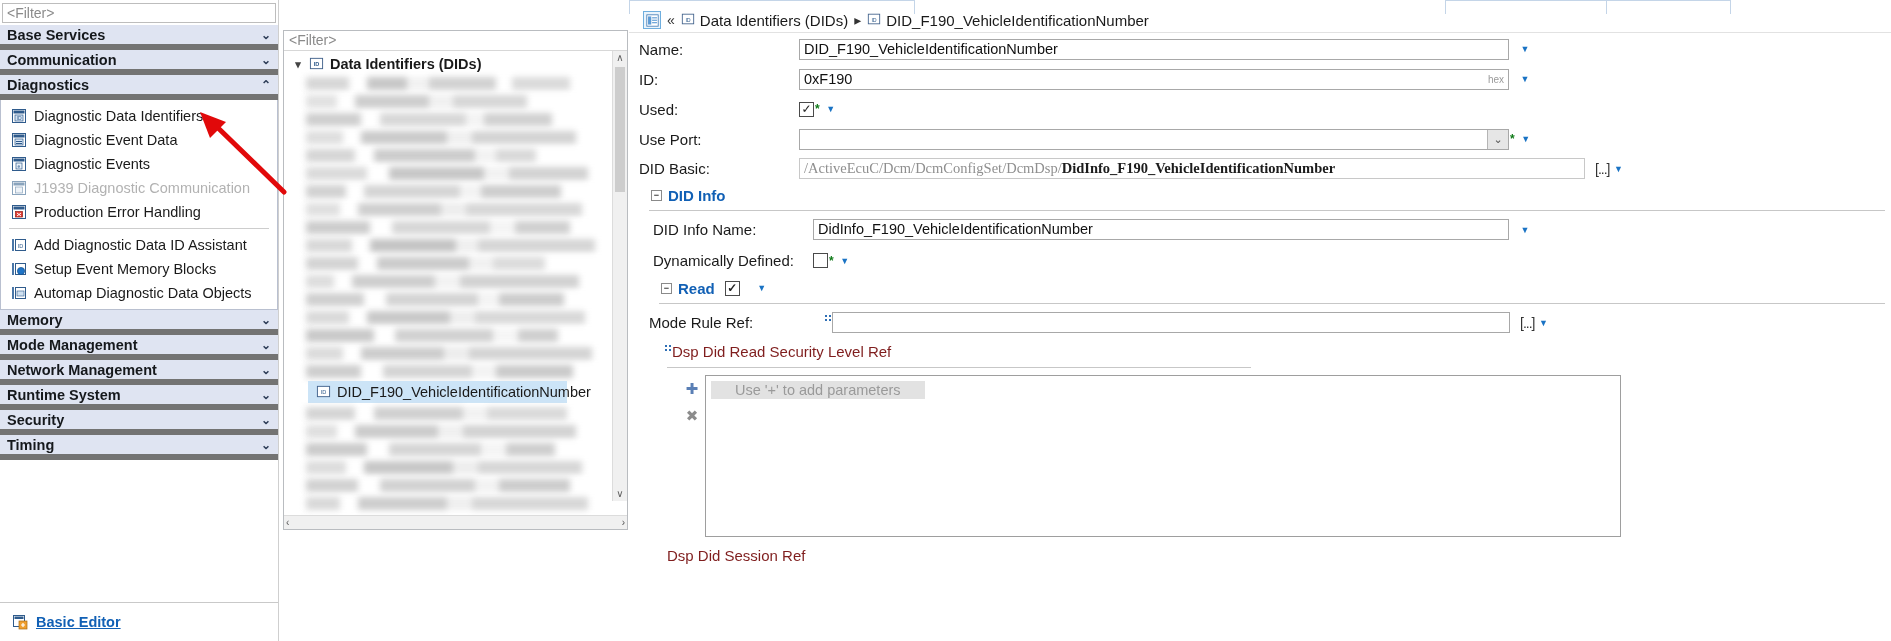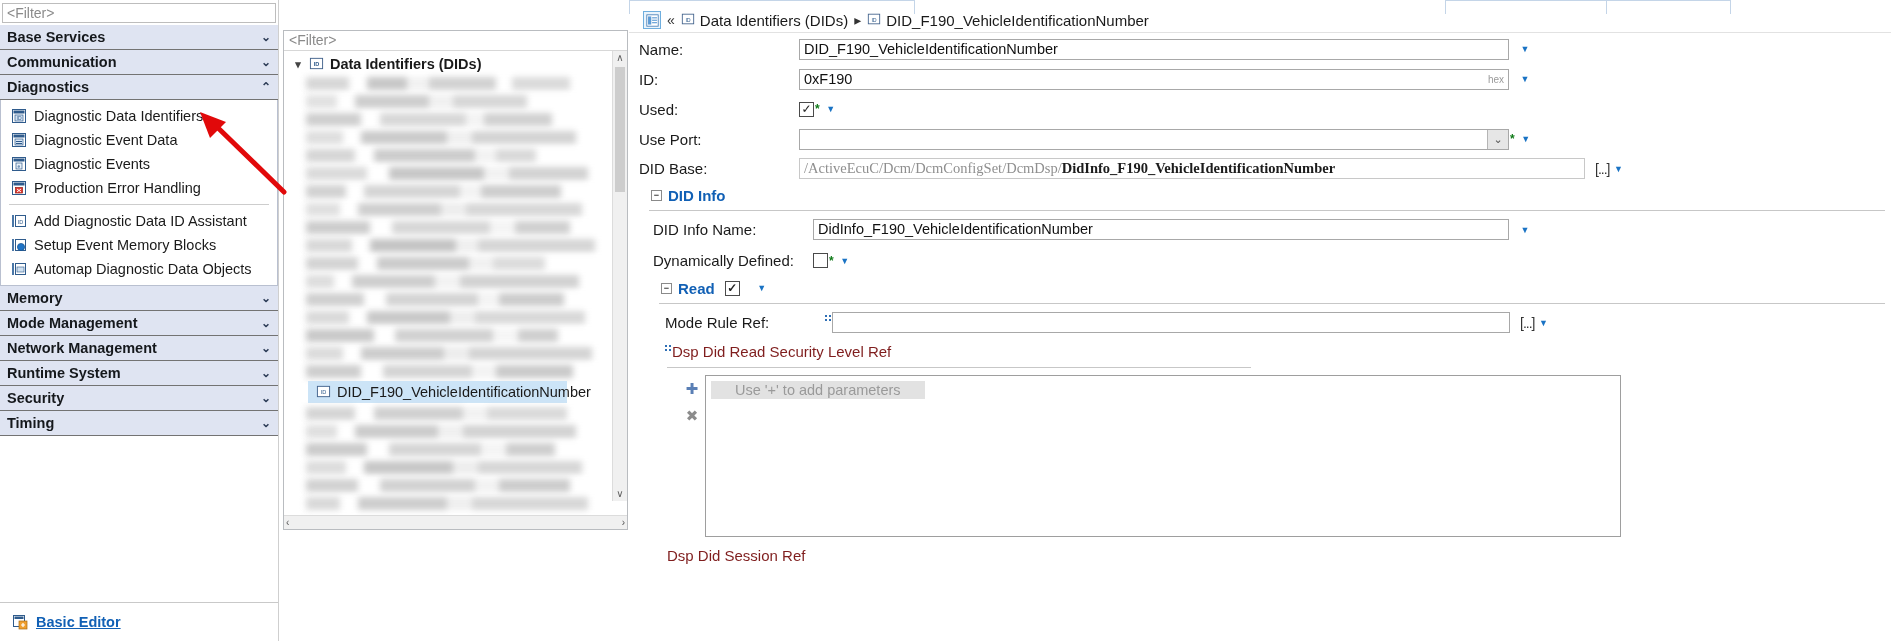--- a/index.html
+++ b/index.html
@@ -30,21 +30,21 @@
     background:#fff;
     color:#8a8a8a;
     font-size:14px;
     line-height:19px;
     padding-left:4px;
     box-sizing:border-box;
   }
   .grp{
     height:25px;
     background:#dfe4f2;
-    border-bottom:1px solid #737373;
+    border-bottom:6px solid #737373;
     display:flex;align-items:center;
     justify-content:space-between;
     padding:0 8px 0 7px;
     box-sizing:border-box;
     font-weight:bold;
     font-size:14.5px;
     color:#15181c;
   }
   .grp .chev{color:#2b3a55;font-size:12px;font-weight:bold;letter-spacing:-1px;}
   .grp.open{background:#dfe4f2;}
@@ -287,20 +287,30 @@
       <div class="navitem">
         <span class="ico">
             <svg width="16" height="16" viewBox="0 0 16 16">
               <rect x="1.5" y="1.5" width="13" height="13" fill="#fff" stroke="#2f5b8c"></rect>
               <rect x="2.5" y="2.5" width="11" height="3" fill="#2f5b8c"></rect>
               <rect x="5" y="7" width="6" height="6" fill="#e9f1f9" stroke="#2f5b8c" stroke-width=".7"></rect>
               <text x="8" y="12" font-size="5" text-anchor="middle" fill="#2f5b8c">e</text>
             </svg>
           </span>
         <span>Diagnostic Events</span>
+      </div>
+      <div class="navitem disabled">
+        <span class="ico">
+            <svg width="16" height="16" viewBox="0 0 16 16">
+              <rect x="1.5" y="1.5" width="13" height="13" fill="#fff" stroke="#8aa4bd"></rect>
+              <rect x="2.5" y="2.5" width="11" height="3" fill="#8aa4bd"></rect>
+              <rect x="4.5" y="7" width="7" height="6" fill="#eef3f8" stroke="#8aa4bd" stroke-width=".7"></rect>
+            </svg>
+          </span>
+        <span>J1939 Diagnostic Communication</span>
       </div>
       <div class="navitem">
         <span class="ico">
             <svg width="16" height="16" viewBox="0 0 16 16">
               <rect x="1.5" y="1.5" width="13" height="13" fill="#fff" stroke="#2f5b8c"></rect>
               <rect x="2.5" y="2.5" width="11" height="3" fill="#2f5b8c"></rect>
               <rect x="4.5" y="7.5" width="7" height="5.5" fill="#e23b33" stroke="#8f1f19" stroke-width=".7"></rect>
               <path d="M6 9l4 3M10 9l-4 3" stroke="#fff" stroke-width="1"></path>
             </svg>
           </span>
@@ -520,21 +530,21 @@
       <div class="row" style="height:30px;">
         <div class="lbl">Use Port:</div>
         <div class="fld" style="width:710px;">
           <span class="drop">⌄</span>
         </div>
         <span class="star">*</span>
         <span class="bluetri" style="margin-left:4px;">▼</span>
       </div>
 
       <div class="row" style="height:29px;">
-        <div class="lbl">DID Base:</div>
+        <div class="lbl">DID Basic:</div>
         <div class="fld ro" style="width:786px;font-family:Liberation Serif, serif;">
           <span>/ActiveEcuC/Dcm/DcmConfigSet/DcmDsp/</span>
             <span style="color:#1c1c1c;font-weight:600;">DidInfo_F190_VehicleIdentificationNumber</span>
         </div>
         <span class="dots">[...]</span>
         <span class="bluetri" style="margin-left:2px;">▼</span>
       </div>
 
       <div class="sect">
         <span class="minus">−</span>
@@ -561,21 +571,21 @@
 
       <div class="sect" style="padding-left:32px;">
         <span class="minus">−</span>
         <span>Read</span>
         <span class="cbox" style="margin-left:4px;">✓</span>
         <span class="bluetri">▼</span>
       </div>
       <div class="hr" style="margin-left:30px;"></div>
 
       <div class="row" style="height:31px;">
-        <div class="lbl" style="width:196px;flex:0 0 196px;padding-left:36px;">Mode Rule Ref:</div>
+        <div class="lbl" style="width:196px;flex:0 0 196px;padding-left:20px;">Mode Rule Ref:</div>
         <span class="anch" style="margin-top:-10px;"></span>
         <div class="fld" style="width:678px;">
           <span></span>
         </div>
         <span class="dots">[...]</span>
         <span class="bluetri" style="margin-left:2px;">▼</span>
       </div>
 
       <div style="padding-left:36px;height:26px;display:flex;align-items:center;">
         <span class="anch" style="margin-top:-7px;"></span>

